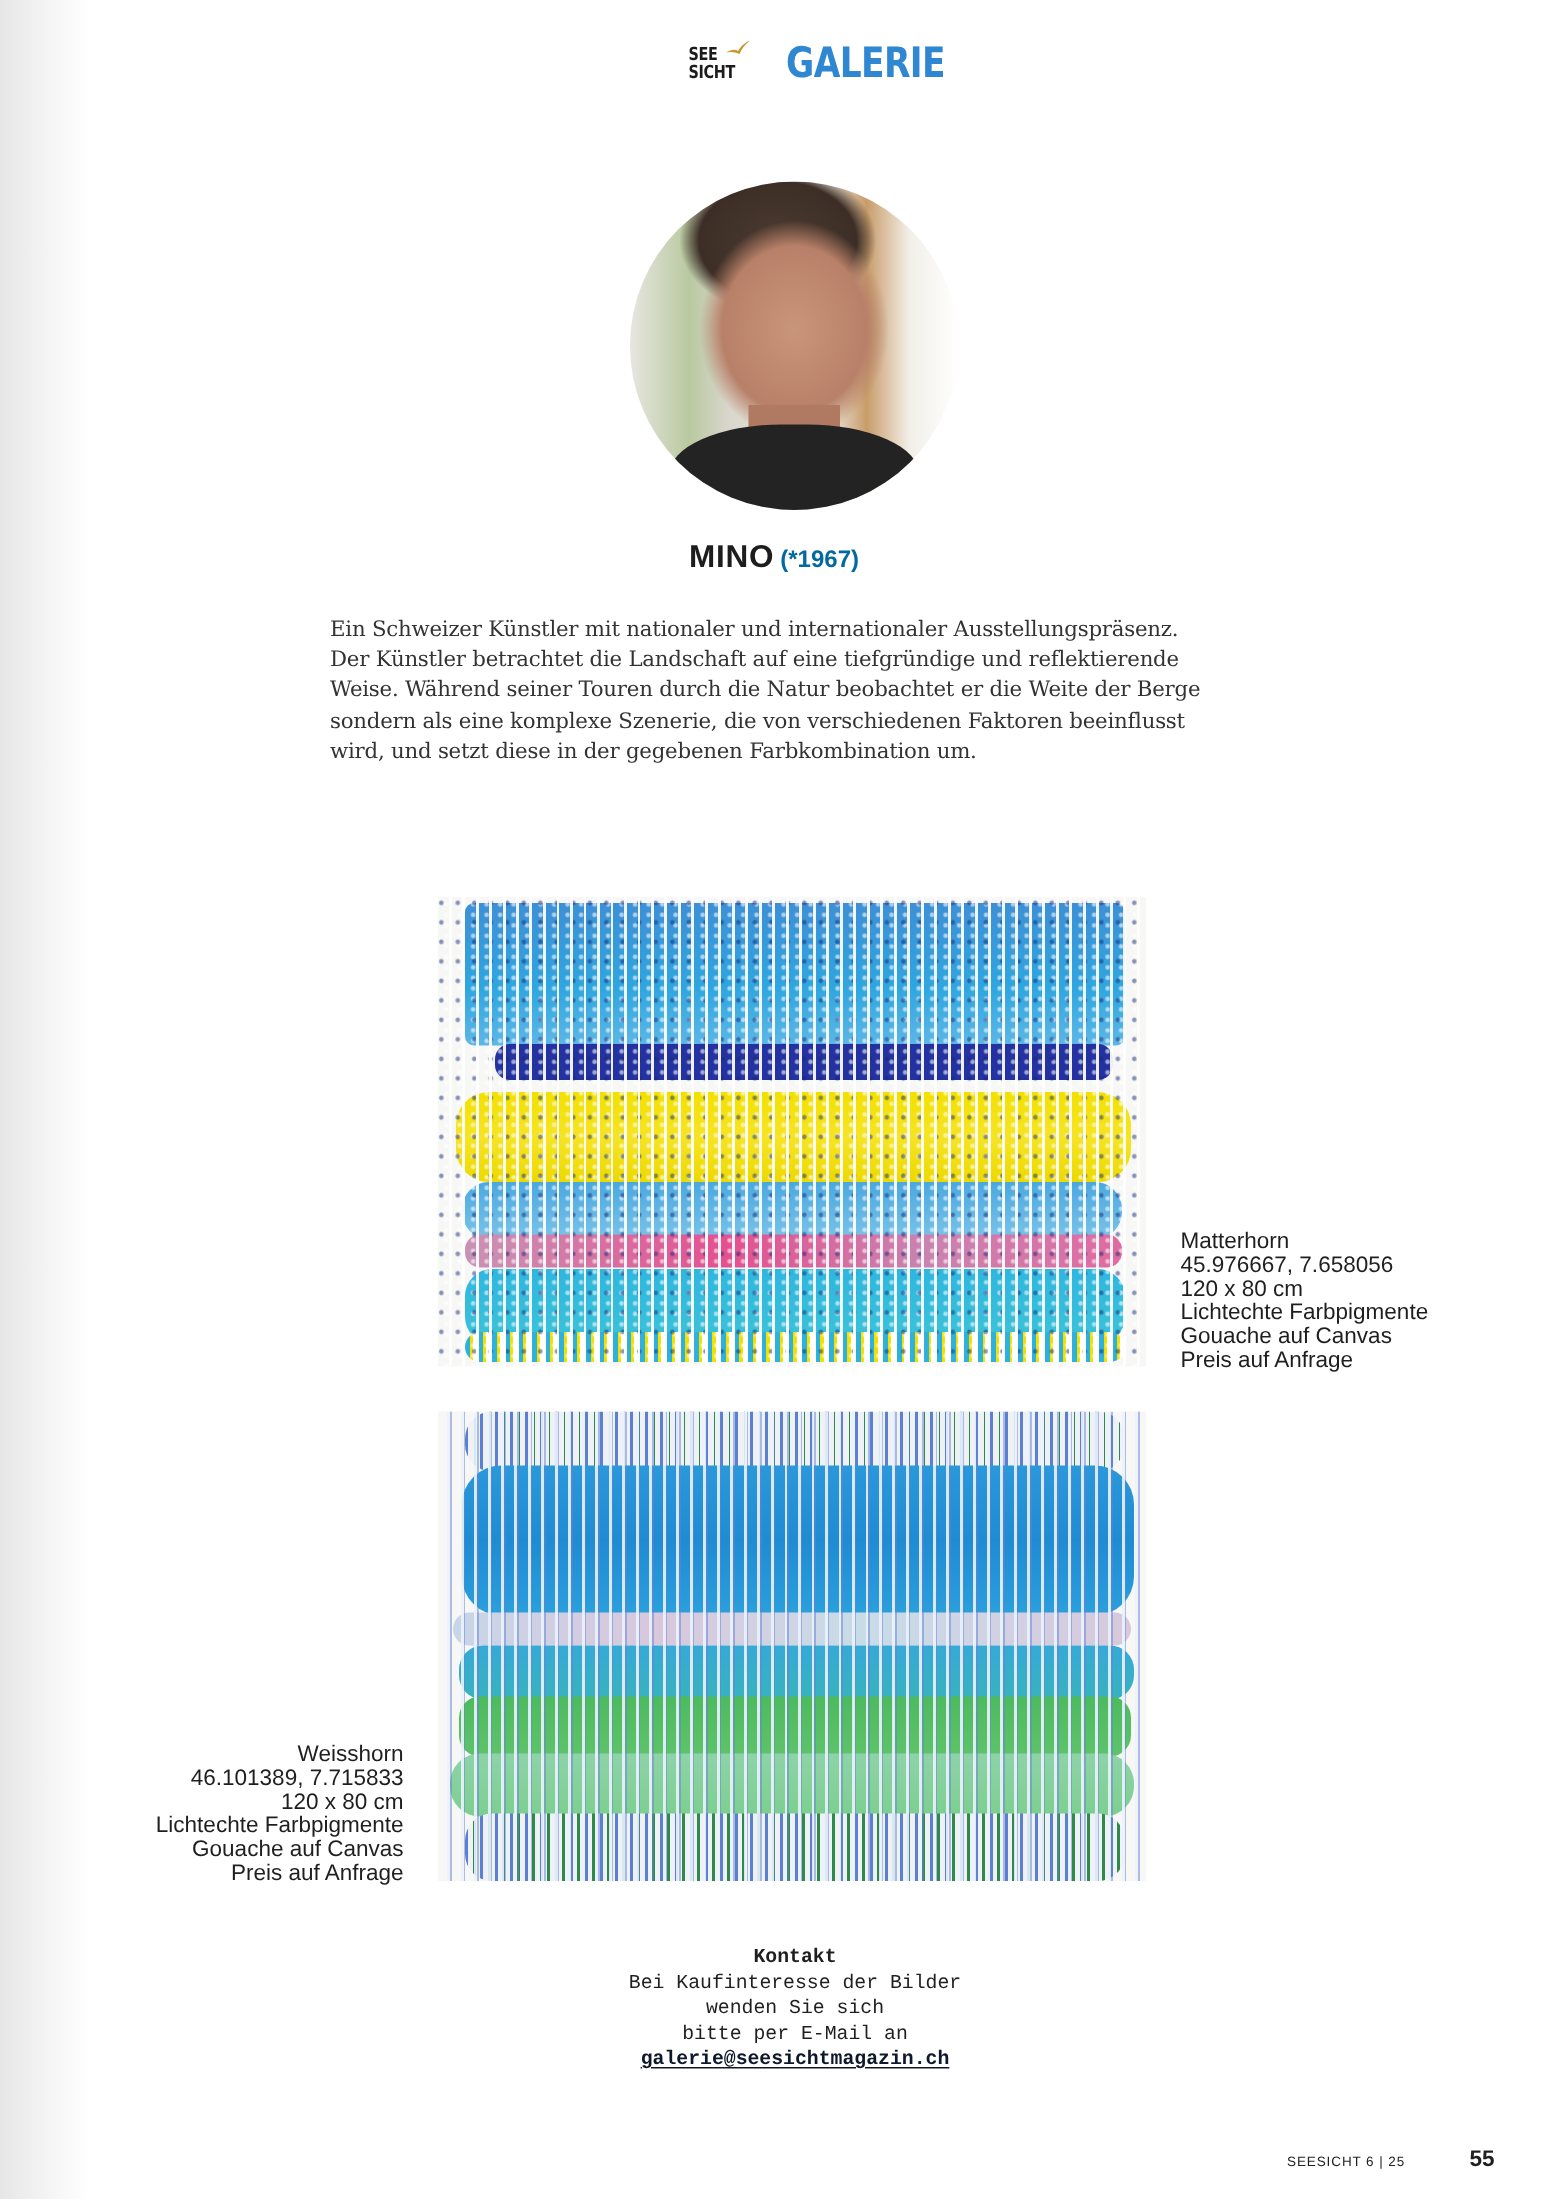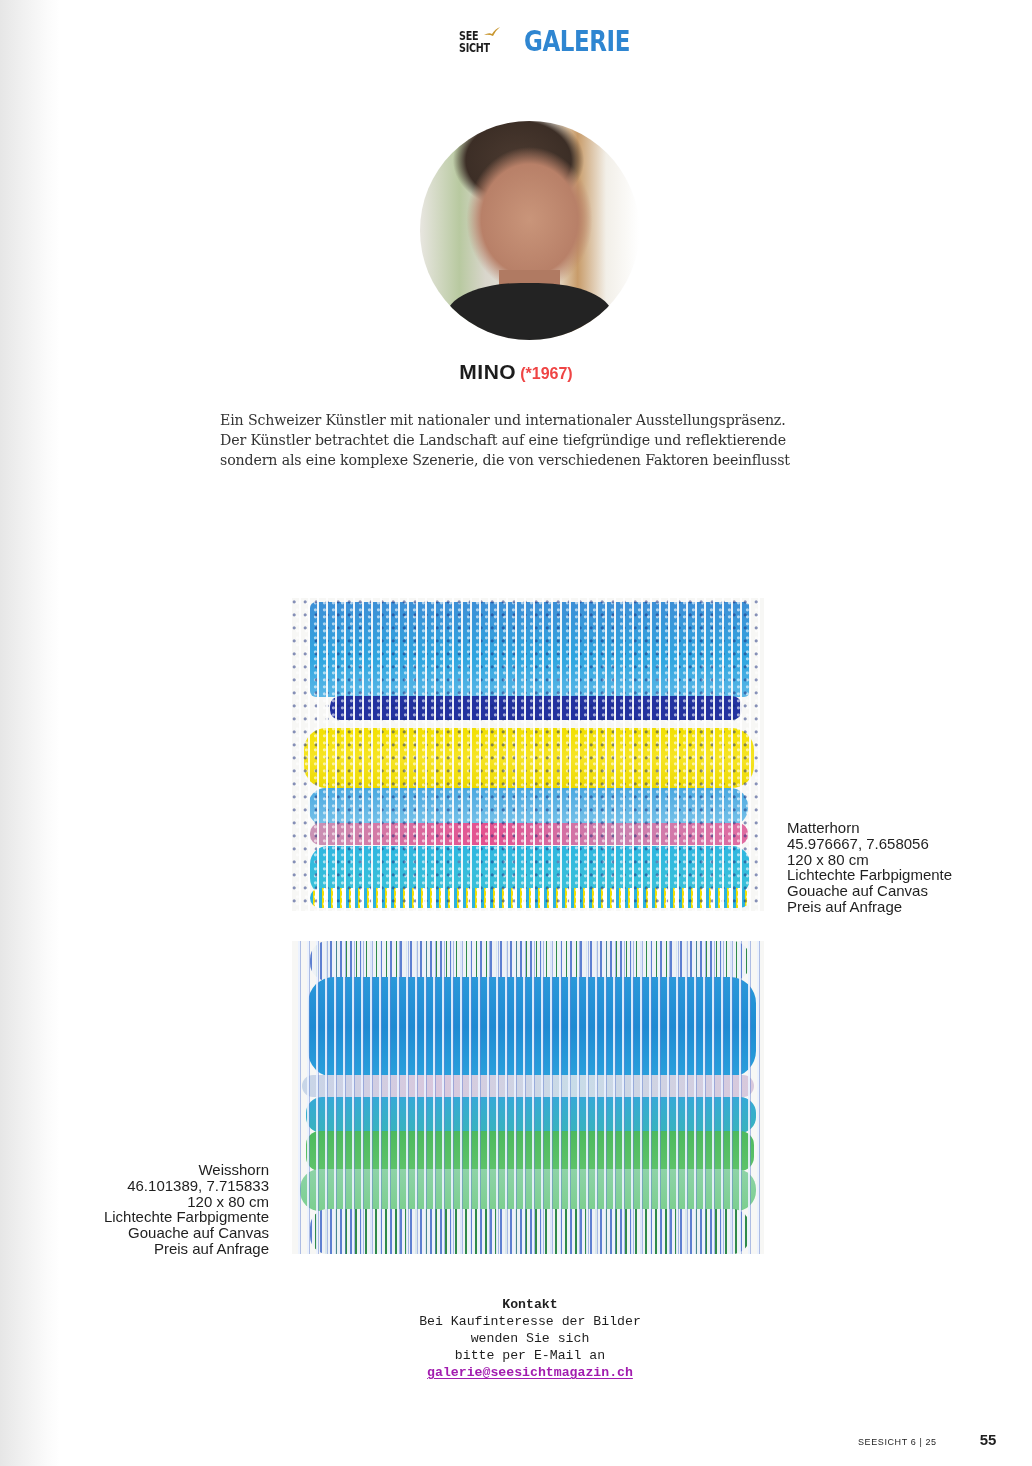--- a/index.html
+++ b/index.html
@@ -30,21 +30,21 @@
   }
   .portrait .shirt {
     position: absolute; left: 12%; bottom: -8%; width: 76%; height: 34%;
     background: #232323; border-radius: 45% 45% 0 0;
   }
   .portrait .neck { position: absolute; left: 36%; bottom: 18%; width: 28%; height: 14%; background: #b07a62; border-radius: 0 0 40% 40%; }
 
   
   .title { position: absolute; left: 0; width: 1032px; top: 360px; text-align: center; font-family: "Liberation Sans", sans-serif; }
   .title .name { font-size: 21px; font-weight: 700; color: #1d1d1d; letter-spacing: 0.5px; }
-  .title .year { font-size: 16px; font-weight: 700; color: #ef4444; margin-left: 4px; }
+  .title .year { font-size: 16px; font-weight: 700; color: #0369a1; margin-left: 4px; }
 
   .bio {
     position: absolute; left: 220px; width: 620px; top: 410px;
     font-family: "DejaVu Serif", serif; font-size: 14.2px; line-height: 20.2px; color: #333;
     letter-spacing: -0.15px;
   }
   .bio span { display: block; white-space: nowrap; }
 
   
   .painting { position: absolute; overflow: hidden; background: #f7f7f5; }
@@ -65,21 +65,21 @@
   
   .caption { position: absolute; font-family: "Liberation Sans", sans-serif; font-weight: 400; font-size: 15px; line-height: 15.8px; color: #1f1f1f; }
   .caption span { display: block; white-space: nowrap; }
   .caption.c1 { left: 787px; top: 820px; text-align: left; }
   .caption.c2 { left: 100px; width: 169px; top: 1162px; text-align: right; }
 
   
   .contact { position: absolute; left: 380px; width: 300px; top: 1296px; text-align: center; font-family: Liberation Mono, monospace; font-size: 13.2px; line-height: 17px; color: #1f1f1f; }
   .contact .head { font-weight: 700; }
   .contact span { display: block; }
-  .contact a { color: #a21caf; font-weight: 700; text-decoration: underline; text-underline-offset: 2px; }
+  .contact a { color: #0f172a; font-weight: 700; text-decoration: underline; text-underline-offset: 2px; }
 
   
   .footer { position: absolute; left: 858px; top: 1431px; display: flex; align-items: baseline; font-family: "Liberation Sans", sans-serif; color: #1f1f1f; }
   .footer .mag { font-size: 9px; letter-spacing: 0.6px; }
   .footer .pnum { font-size: 15px; font-weight: 700; margin-left: 7px; padding-left: 36px; }
 </style>
 </head>
 <body>
 
 <div class="gutter"></div>
@@ -100,21 +100,23 @@
   <div class="shirt"></div>
 </div>
 
 <div class="title">
   <span class="name">MINO</span><span class="year">(*1967)</span>
 </div>
 
 <div class="bio">
   <span>Ein Schweizer Künstler mit nationaler und internationaler Ausstellungspräsenz.</span>
   <span>Der Künstler betrachtet die Landschaft auf eine tiefgründige und reflektierende</span>
+  <span>Weise. Während seiner Touren durch die Natur beobachtet er die Weite der Berge</span>
   <span>sondern als eine komplexe Szenerie, die von verschiedenen Faktoren beeinflusst</span>
+  <span>wird, und setzt diese in der gegebenen Farbkombination um.</span>
 </div>
 
 <div class="painting p1">
   <div class="band" style="left:18px; top:4px; width:440px; height:95px; background:linear-gradient(#3d8fd6,#2fa6e0 60%,#5cb7e6); border-radius:6px;"></div>
   <div class="band" style="left:38px; top:98px; width:412px; height:24px; background:#2332a0; border-radius:10px;"></div>
   <div class="band" style="left:12px; top:130px; width:450px; height:60px; background:linear-gradient(#f2e000,#f6e425 50%,#ecd900); border-radius:22px;"></div>
   <div class="band" style="left:16px; top:190px; width:440px; height:38px; background:linear-gradient(#4aa8e0,#79c3e9);"></div>
   <div class="band" style="left:18px; top:225px; width:438px; height:22px; background:linear-gradient(to right,#c993b5,#e4508f 40%,#c983b0 70%,#e06aa0); border-radius:10px;"></div>
   <div class="band" style="left:18px; top:248px; width:440px; height:50px; background:linear-gradient(#2eb6e0,#3cc3d8); border-radius:18px;"></div>
   <div class="band" style="left:18px; top:290px; width:440px; height:20px; background:repeating-linear-gradient(to right,#2eb2dd 0 3px,#f2e000 3px 5px,#ffffff 5px 9px);"></div>

